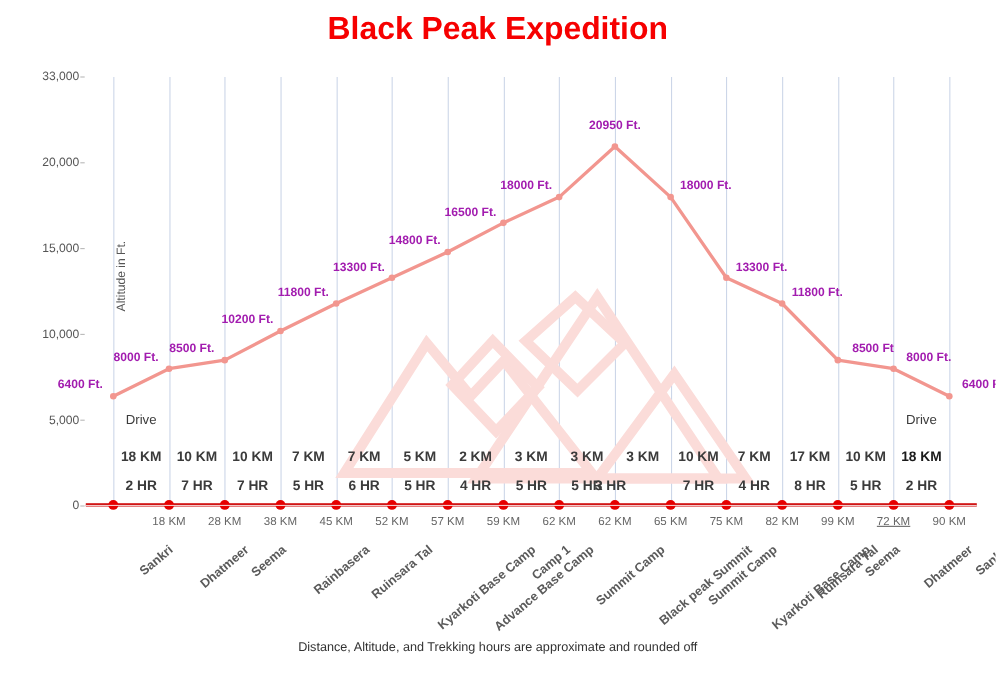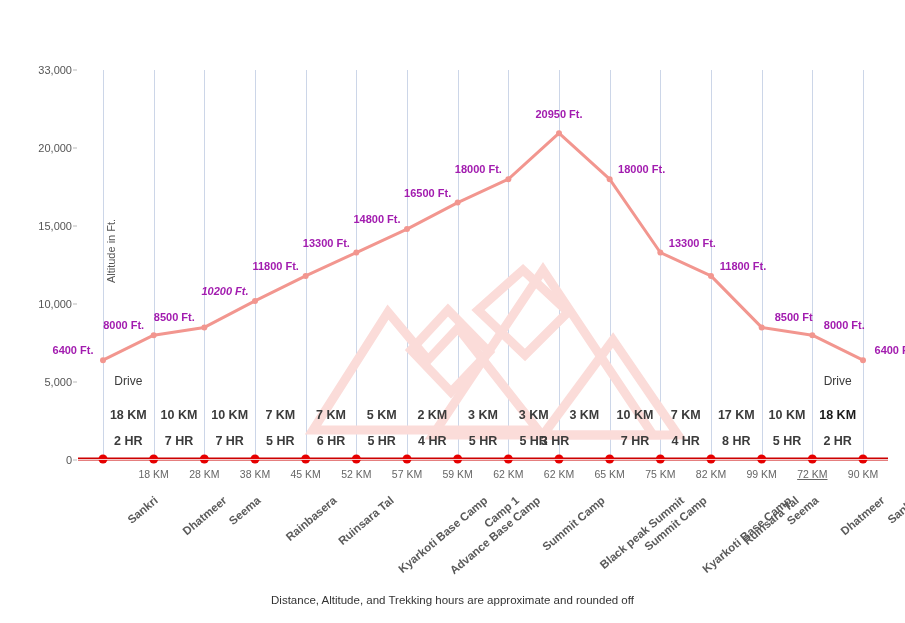--- a/index.html
+++ b/index.html
@@ -118,32 +118,33 @@
     font-size:11.5px;font-weight:bold;color:#5a5a5a;
     white-space:nowrap;
     transform-origin:right top;
     transform:rotate(-40deg);
     text-align:right;
   }
 
   
   .footnote{
     position:absolute;left:0;top:583px;width:905px;
-    text-align:center;font-size:11.5px;color:#333;margin-top:11px;
+    text-align:center;font-size:11.5px;color:#333;
   }
   .website{
     position:absolute;left:0;top:600px;width:905px;
     text-align:center;font-size:15px;font-weight:bold;color:#f60000;
   }
 </style>
 </head>
 <body>
 
 <div id="root">
 
+  <div class="chart-title">Black Peak Expedition</div>
 
   <div class="plot-area">
 
     <div class="axis-title-y">Altitude in Ft.</div>
 
     <div id="yticks">
         <div class="ytick" style="top: 390px;">0</div>
         <div class="ytick-mark" style="top: 390px;"></div>
         <div class="ytick" style="top: 312px;">5,000</div>
         <div class="ytick-mark" style="top: 312px;"></div>
@@ -226,21 +227,21 @@
         </g>
     </svg>
 
     <div class="axis-baseline"></div>
   </div>
 
   <div id="alt-labels">
       <div class="alt-label" style="left: 73px; top: 356.16px;">6400 Ft.</div>
       <div class="alt-label" style="left: 123.667px; top: 331.2px;">8000 Ft.</div>
       <div class="alt-label" style="left: 174.333px; top: 323.4px;">8500 Ft.</div>
-      <div class="alt-label" style="left: 225px; top: 296.88px; font-style: italic;">10200 Ft.</div>
+      <div class="alt-label" style="left: 225px; top: 296.88px;">10200 Ft.</div>
       <div class="alt-label" style="left: 275.667px; top: 271.92px;">11800 Ft.</div>
       <div class="alt-label" style="left: 326.333px; top: 248.52px;">13300 Ft.</div>
       <div class="alt-label" style="left: 377px; top: 225.12px;">14800 Ft.</div>
       <div class="alt-label" style="left: 427.667px; top: 198.6px;">16500 Ft.</div>
       <div class="alt-label" style="left: 478.333px; top: 175.2px;">18000 Ft.</div>
       <div class="alt-label" style="left: 559px; top: 120.18px;">20950 Ft.</div>
       <div class="alt-label" style="left: 641.667px; top: 175.2px;">18000 Ft.</div>
       <div class="alt-label" style="left: 692.333px; top: 248.52px;">13300 Ft.</div>
       <div class="alt-label" style="left: 743px; top: 271.92px;">11800 Ft.</div>
       <div class="alt-label" style="left: 793.667px; top: 323.4px;">8500 Ft</div>

